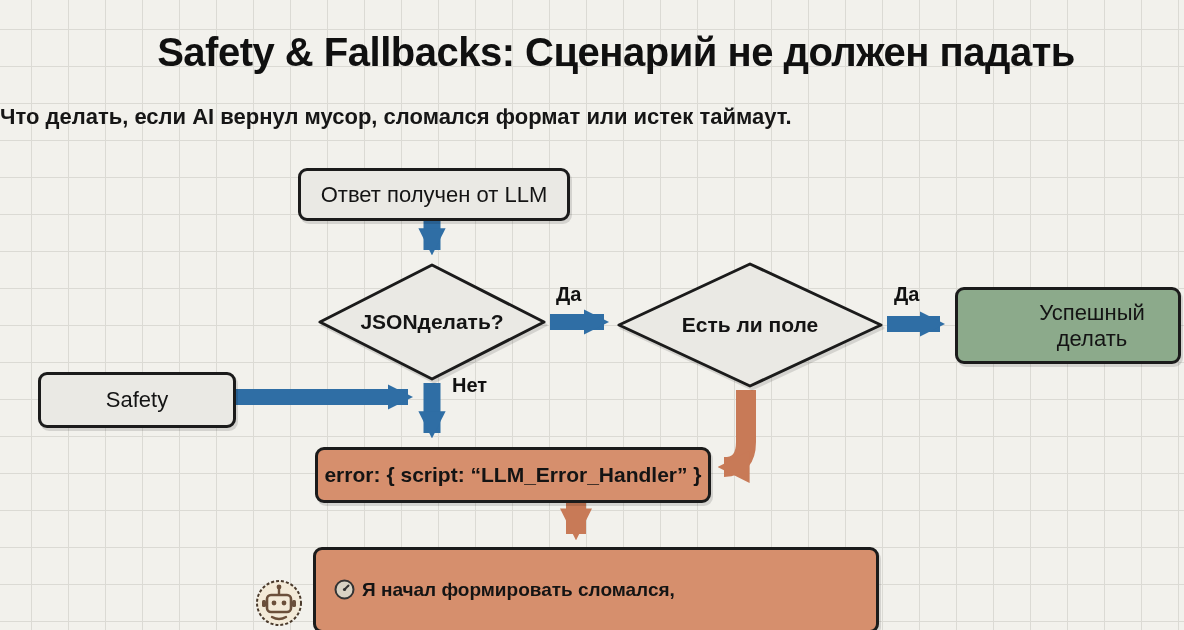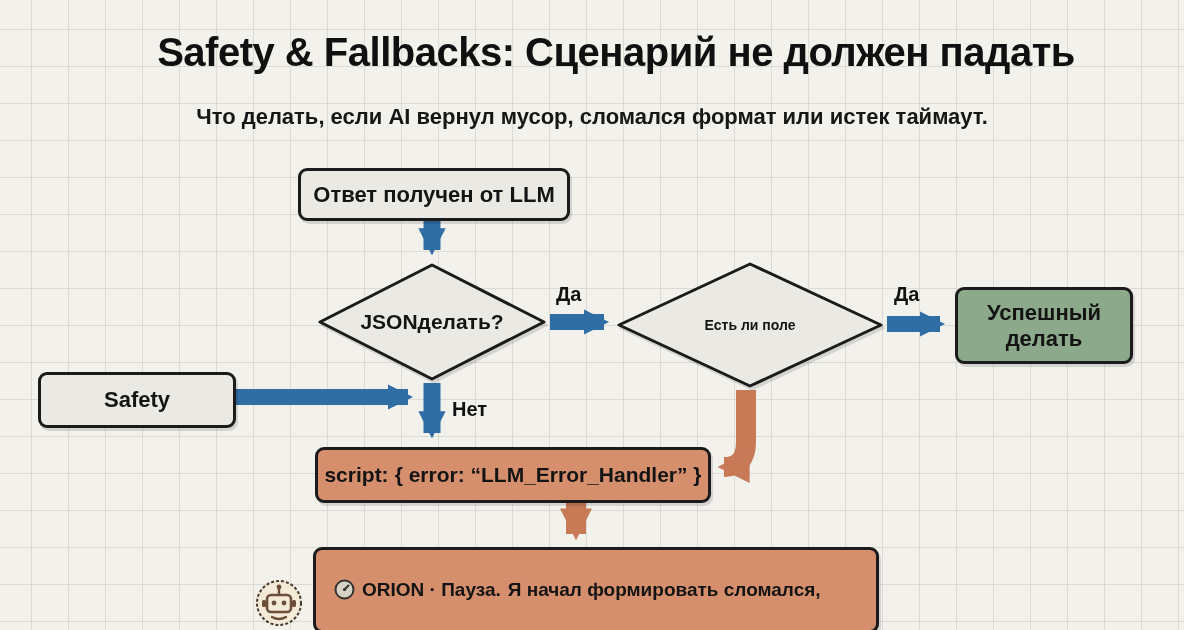--- a/index.html
+++ b/index.html
@@ -16,32 +16,32 @@
     background-size:37px 37px;
     background-position:-6px -8px;
   }
   .title{
     position:absolute;left:0;top:30px;width:100%;
     text-align:center;font-size:40px;font-weight:800;letter-spacing:-0.5px;
     margin:0;color:#101010;padding-left:24px;
   }
   .subtitle{
     position:absolute;left:0;top:104px;width:100%;
-    text-align:center;font-size:22px;font-weight:700;color:#161616;
+    text-align:left;font-size:22px;font-weight:700;color:#161616;
   }
   .arrows{position:absolute;left:0;top:0;z-index:1;}
   .node{
     position:absolute;z-index:2;
     border:3px solid #1b1b1b;border-radius:9px;
     background:#eae9e4;
     display:flex;align-items:center;justify-content:center;
-    text-align:center;font-weight:700;font-size:22px;
+    text-align:center;font-weight:400;font-size:22px;
     box-shadow:2px 3px 0 rgba(0,0,0,0.12);
   }
-  .node.green{background:#8caa8b;font-weight:700;line-height:1.15;}
+  .node.green{background:#8caa8b;font-weight:400;line-height:1.15;padding-left:48px;}
   .node.salmon{background:#d68f6d;}
   .node .ln{display:block;}
   .diamond{position:absolute;z-index:2;}
   .diamond svg{position:absolute;left:0;top:0;filter:drop-shadow(2px 3px 0 rgba(0,0,0,0.12));}
   .diamond .dtext{
     position:absolute;left:0;top:0;width:100%;height:100%;
     display:flex;align-items:center;justify-content:center;
     font-size:21px;font-weight:600;line-height:1.2;text-align:center;
   }
   .edge-label{
@@ -103,65 +103,64 @@
     <div class="dtext">
       <span>JSON</span>
       <span>делать?</span>
     </div>
   </div>
 
   <div class="diamond" style="left:617px;top:262px;width:266px;height:126px;">
     <svg width="266" height="126" viewBox="0 0 266 126">
       <polygon points="133,2 264,63 133,124 2,63" fill="#eae9e4" stroke="#1b1b1b" stroke-width="3" stroke-linejoin="round"></polygon>
     </svg>
-    <div class="dtext" style="font-size:14px;">
+    <div class="dtext" style="font-size:21px;">
       <span>Есть ли поле</span>
     </div>
   </div>
 
   <div class="node green" style="left:955px;top:287px;width:172px;height:71px;">
     <span>
       <span class="ln">Успешный</span>
       <span class="ln">делать</span>
     </span>
   </div>
 
   <div class="node" style="left:38px;top:372px;width:192px;height:50px;">
     <span>Safety</span>
   </div>
 
   <div class="node salmon error-box" style="left:315px;top:447px;width:390px;height:50px;">
     <span>
-      <span class="b">script:</span><span>{ error: “LLM_Error_Handler” }</span>
+      <span class="b">error:</span><span>{ script: “LLM_Error_Handler” }</span>
     </span>
   </div>
 
   <div class="node salmon orion-box" style="left:313px;top:547px;width:524px;height:80px;">
     <div class="l1">
       <svg width="21" height="21" viewBox="0 0 21 21">
         <circle cx="10.5" cy="10.5" r="9" fill="#d8d2c4" stroke="#333" stroke-width="2"></circle>
         <path d="M10.5,10.5 L14.5,6.5" stroke="#333" stroke-width="2" stroke-linecap="round"></path>
         <circle cx="10.5" cy="10.5" r="1.6" fill="#333"></circle>
       </svg>
-      <span class="b">ORION · Пауза.</span>
       <span>Я начал формировать сломался,</span>
     </div>
   </div>
 
   <div class="robot" style="left:255px;top:579px;">
     <svg width="48" height="48" viewBox="0 0 48 48">
       <circle cx="24" cy="24" r="22" fill="#f3ead8" stroke="#4a3a2c" stroke-width="2" stroke-dasharray="3 2"></circle>
       <line x1="24" y1="9" x2="24" y2="15" stroke="#6b4f3a" stroke-width="2.4"></line>
       <circle cx="24" cy="8" r="2.4" fill="#6b4f3a"></circle>
       <rect x="12" y="16" width="24" height="17" rx="4" fill="none" stroke="#6b4f3a" stroke-width="2.6"></rect>
       <circle cx="19" cy="24" r="2.4" fill="#6b4f3a"></circle>
       <circle cx="29" cy="24" r="2.4" fill="#6b4f3a"></circle>
       <rect x="7" y="21" width="4" height="7" rx="1.5" fill="#6b4f3a"></rect>
       <rect x="37" y="21" width="4" height="7" rx="1.5" fill="#6b4f3a"></rect>
       <path d="M17,38 q7,4 14,0" fill="none" stroke="#6b4f3a" stroke-width="2.4" stroke-linecap="round"></path>
     </svg>
   </div>
 
   <div class="edge-label" style="left:556px;top:283px;">Да</div>
   <div class="edge-label" style="left:894px;top:283px;">Да</div>
-  <div class="edge-label" style="left:452px;top:398px;">Нет</div>
+  <div class="edge-label" style="left:452px;top:374px;">Нет</div>
 
 </div>
 
 </body></html>

